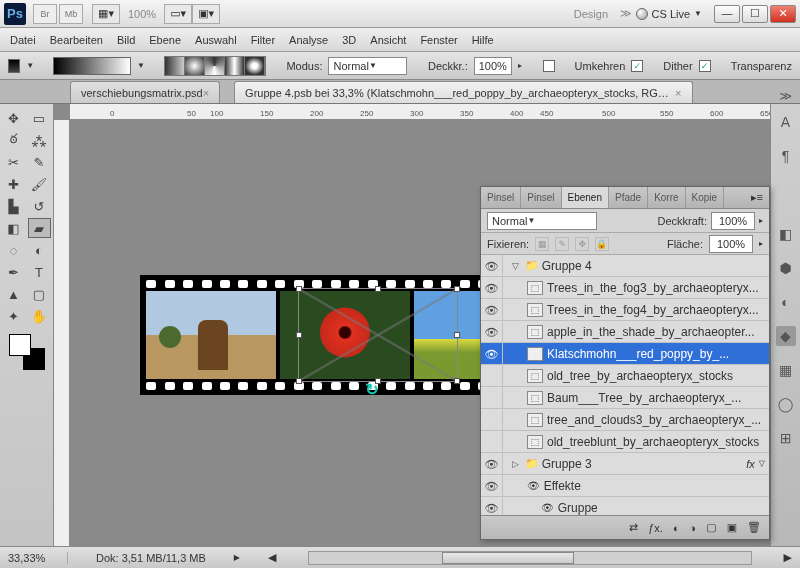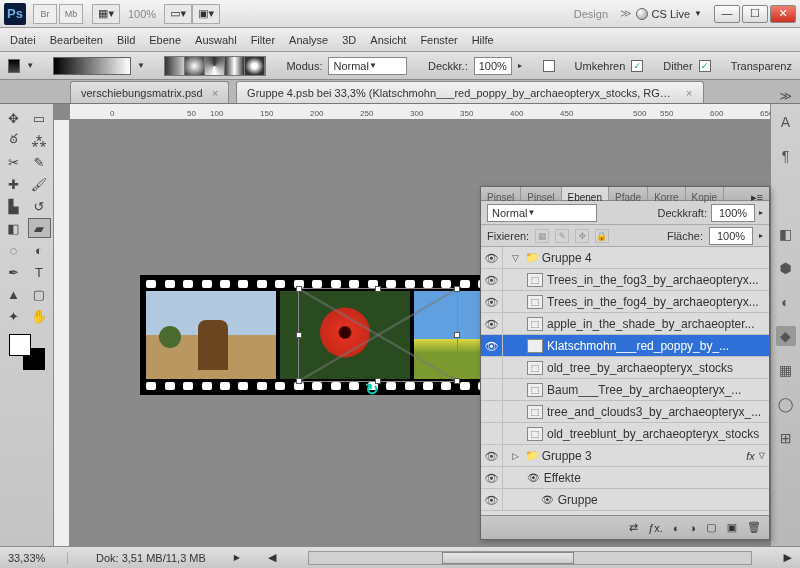--- a/index.html
+++ b/index.html
@@ -24,21 +24,21 @@
 .grad-swatch{width:14px;height:14px;border:1px solid #666;background:linear-gradient(#000,#444)}
 .grad-preview{width:90px;height:18px;border:1px solid #666;background:linear-gradient(to right,#000,#fff)}
 .grad-types{display:flex;gap:0;border:1px solid #777}
 .grad-type{width:20px;height:18px;background:linear-gradient(to right,#333,#ccc);border-right:1px solid #777}
 .opt-label{color:#333}
 .opt-select{width:90px;height:18px;border:1px solid #888;background:#fff;padding:0 4px;display:flex;align-items:center;justify-content:flex-start}
 .opt-input{width:44px;height:18px;border:1px solid #888;background:#fff;text-align:center;line-height:16px}
 .chk{display:flex;align-items:center;gap:20px}
 .chk-box{width:12px;height:12px;border:1px solid #666;background:#fff;text-align:center;line-height:10px;font-size:9px;color:#2a6}
 .tabbar{height:24px;background:#b8b8b8;border-bottom:1px solid #777;display:flex;align-items:flex-end;padding-left:70px}
-.doctab{height:22px;padding:0 10px;background:linear-gradient(#e0e0e0,#ccc);border:1px solid #888;border-bottom:none;margin-right:7px;display:flex;align-items:center;gap:9px;border-radius:3px 3px 0 0;font-size:10px}
+.doctab{height:22px;padding:0 10px;background:linear-gradient(#e0e0e0,#ccc);border:1px solid #888;border-bottom:none;margin-right:14px;display:flex;align-items:center;gap:0;border-radius:3px 3px 0 0;font-size:10px}
 .doctab.active{background:linear-gradient(#f2f2f2,#ddd)}
 .doctab .x{color:#888;cursor:pointer;font-size:11px}
 .tab-arr{margin-left:auto;padding:0 8px;color:#555;font-size:12px}
 .workspace{position:absolute;top:104px;left:0;right:0;bottom:22px;background:#8a8a8a;display:flex}
 .toolbox{width:54px;background:linear-gradient(#d8d8d8,#c4c4c4);border-right:1px solid #888;padding:4px 2px;display:flex;flex-direction:column}
 .tool-grid{display:grid;grid-template-columns:1fr 1fr;gap:2px}
 .tool{width:23px;height:20px;border:1px solid transparent;display:flex;align-items:center;justify-content:center;font-size:13px;color:#444;cursor:pointer}
 .tool.sel{background:#bbb;border-color:#666}
 .color-sw{margin-top:8px;position:relative;width:36px;height:36px;align-self:center}
 .sw-fg{position:absolute;width:22px;height:22px;background:#fff;border:1px solid #000;top:0;left:0;z-index:2}
@@ -65,21 +65,21 @@
 .th.tl{top:-3px;left:-3px}.th.tr{top:-3px;right:-3px}.th.bl{bottom:-3px;left:-3px}.th.br{bottom:-3px;right:-3px}
 .th.tm{top:-3px;left:50%;margin-left:-3px}.th.bm{bottom:-3px;left:50%;margin-left:-3px}
 .th.ml{left:-3px;top:50%;margin-top:-3px}.th.mr{right:-3px;top:50%;margin-top:-3px}
 .transform-box::before,.transform-box::after{content:"";position:absolute;background:rgba(160,160,160,.6)}
 .transform-box .d1{position:absolute;top:0;left:0;right:0;bottom:0;background:linear-gradient(to bottom right,transparent 49%,rgba(120,120,120,.5) 49.5%,rgba(120,120,120,.5) 50.5%,transparent 51%)}
 .transform-box .d2{position:absolute;top:0;left:0;right:0;bottom:0;background:linear-gradient(to bottom left,transparent 49%,rgba(120,120,120,.5) 49.5%,rgba(120,120,120,.5) 50.5%,transparent 51%)}
 .rot-icon{position:absolute;bottom:-18px;left:42%;color:#0bcdb4;font-size:16px;font-weight:bold}
 .right-dock{width:30px;background:linear-gradient(#d0d0d0,#b8b8b8);border-left:1px solid #888;display:flex;flex-direction:column;align-items:center;padding-top:8px;gap:14px}
 .dock-icon{width:20px;height:20px;display:flex;align-items:center;justify-content:center;color:#555;font-size:14px}
 .panel{position:absolute;top:186px;right:30px;width:290px;height:354px;background:#d4d4d4;border:1px solid #666;box-shadow:2px 2px 6px rgba(0,0,0,.3);display:flex;flex-direction:column}
-.panel-tabs{height:14px;background:linear-gradient(#c8c8c8,#b4b4b4);display:flex;border-bottom:1px solid #888}
+.panel-tabs{height:22px;background:linear-gradient(#c8c8c8,#b4b4b4);display:flex;border-bottom:1px solid #888}
 .ptab{padding:0 6px;line-height:21px;font-size:10px;color:#555;border-right:1px solid #999;cursor:pointer}
 .ptab.active{background:#dadada;color:#222}
 .ptab-menu{margin-left:auto;padding:0 6px;line-height:21px}
 .panel-opts{height:24px;display:flex;align-items:center;padding:0 6px;gap:4px;border-bottom:1px solid #aaa}
 .panel-opts .opt-select{width:110px}
 .panel-lock{height:22px;display:flex;align-items:center;padding:0 6px;gap:6px;border-bottom:1px solid #aaa;font-size:10px;color:#888}
 .lock-ico{width:14px;height:14px;border:1px solid #bbb;display:inline-block;text-align:center;line-height:12px;font-size:9px;color:#999}
 .layer-list{flex:1;overflow-y:auto;background:#dcdcdc}
 .layer{height:22px;display:flex;align-items:center;border-bottom:1px solid #c0c0c0;padding-right:4px}
 .layer.sel{background:#2f6fd8;color:#fff}
@@ -224,22 +224,22 @@
     <div class="ruler-h" id="rulerh">
         <span style="left: 40px;">0</span>
         <span style="left: 90px; margin-left: 27px;">50</span>
         <span style="left: 140px;">100</span>
         <span style="left: 190px;">150</span>
         <span style="left: 240px;">200</span>
         <span style="left: 290px;">250</span>
         <span style="left: 340px;">300</span>
         <span style="left: 390px;">350</span>
         <span style="left: 440px;">400</span>
-        <span style="left: 490px;">450</span>
-        <span style="left: 563px;">500</span>
+        <span style="left: 470px;">450</span>
+        <span style="left: 532px;">500</span>
         <span style="left: 590px;">550</span>
         <span style="left: 640px;">600</span>
         <span style="left: 690px;">650</span>
       </div>
     <div class="ruler-v"></div>
     <div class="canvas-inner">
       <div class="filmstrip">
         <div class="sprockets top" id="sptop">
             <div class="sprocket"></div>
             <div class="sprocket"></div>

